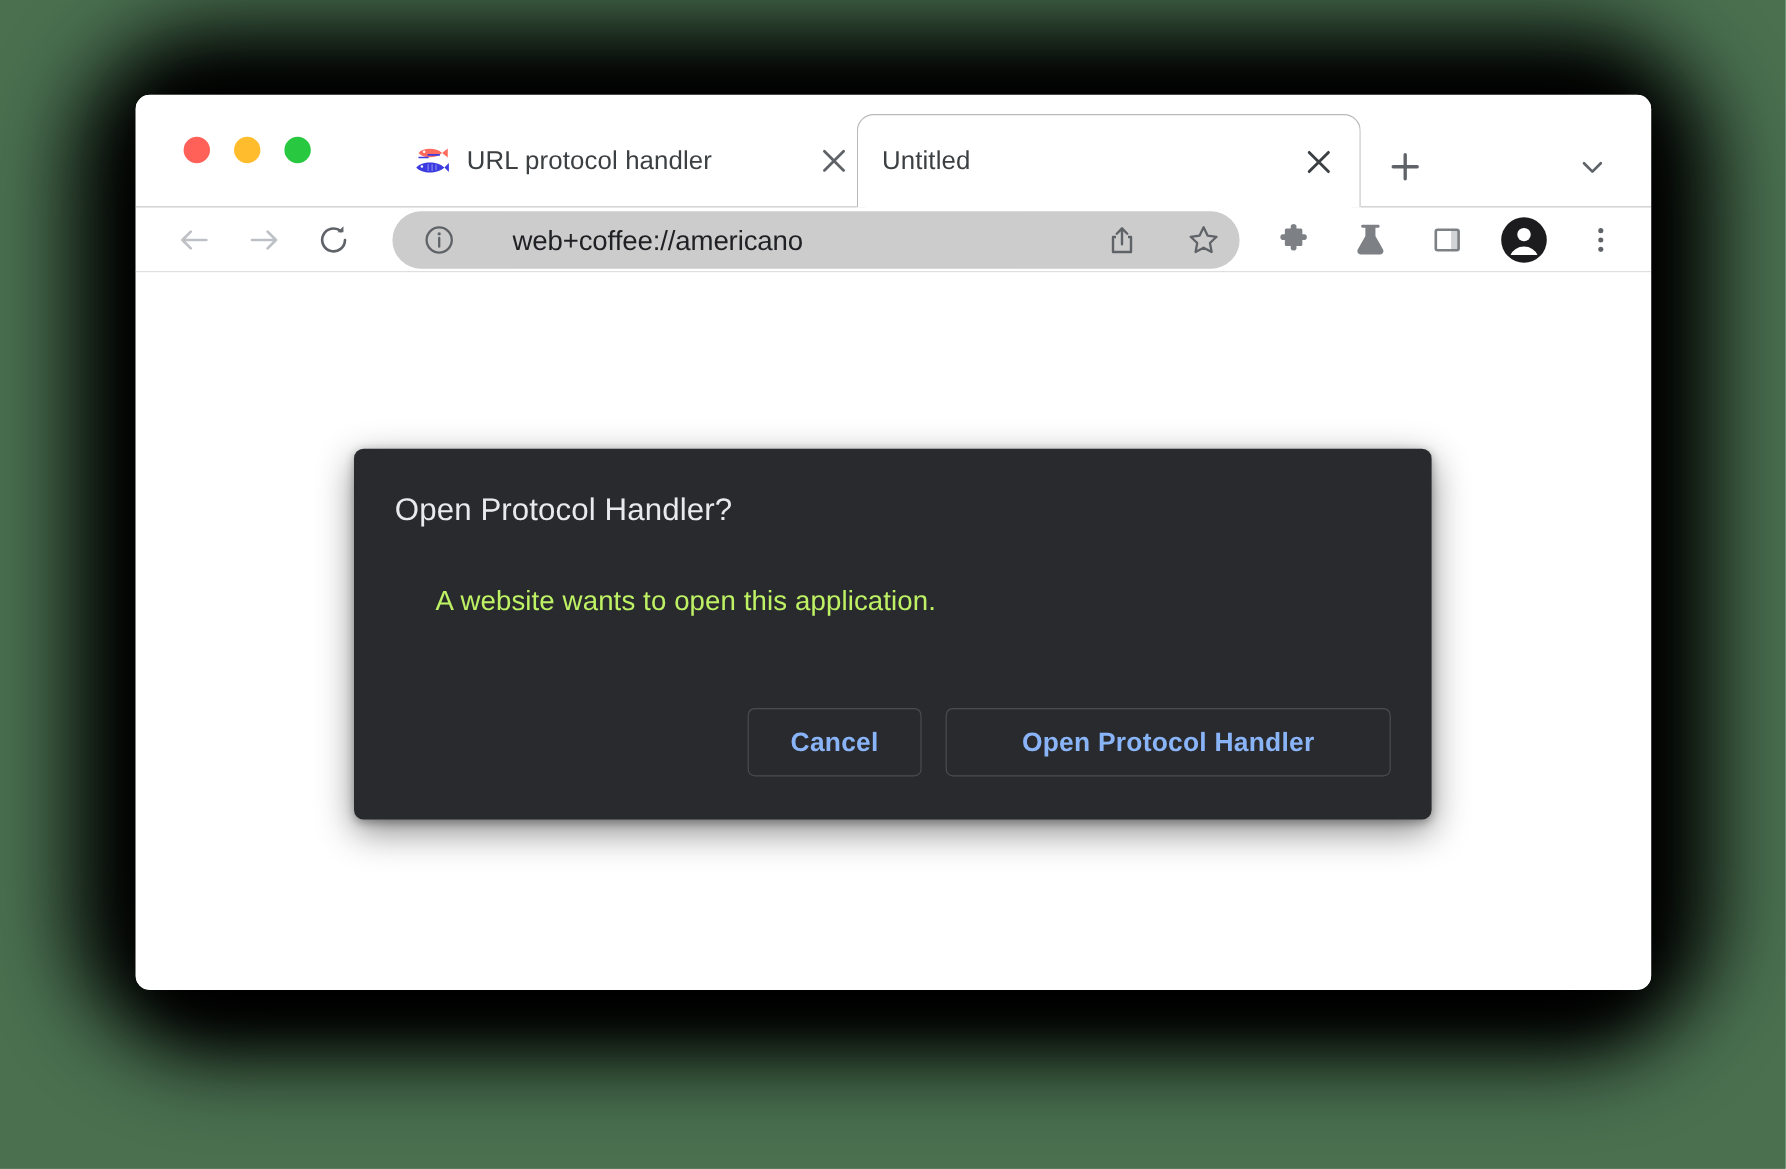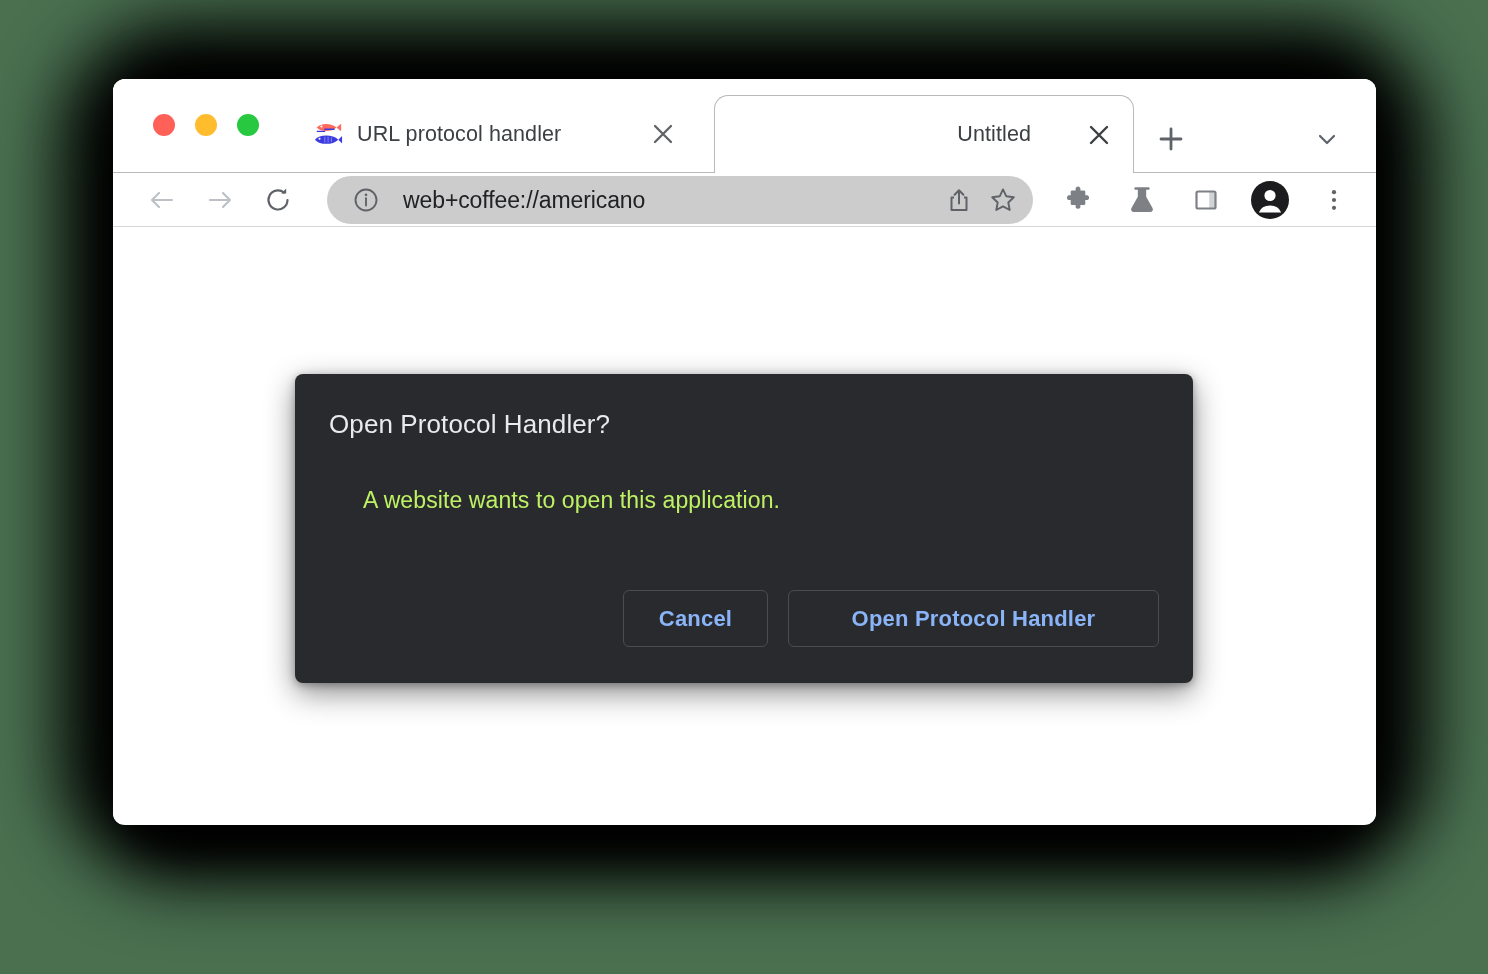--- a/index.html
+++ b/index.html
@@ -77,21 +77,21 @@
 
   .tab {
     position: absolute;
     top: 16px;
     height: 78px;
     display: flex;
     align-items: center;
     box-sizing: border-box;
   }
   .tab-inactive {
-    left: 180px;
+    left: 212px;
     width: 404px;
     padding-left: 20px;
   }
   .tab-active {
     left: 601px;
     width: 420px;
     background: #ffffff;
     border: 1px solid #b9b9b9;
     border-bottom: none;
     border-radius: 14px 14px 0 0;
@@ -109,21 +109,21 @@
     font-size: 21.5px;
     color: #3c4043;
     white-space: nowrap;
     overflow: hidden;
     text-overflow: ellipsis;
     letter-spacing: 0.1px;
   }
   .tab-inactive .tab-title { flex: 1; }
   .tab-active .tab-title {
     flex: 1;
-    text-align: right;
+    text-align: left;
     padding-right: 48px;
   }
   .tab-close {
     width: 40px;
     height: 40px;
     margin-right: 14px;
     display: flex;
     align-items: center;
     justify-content: center;
     border-radius: 50%;
@@ -185,20 +185,21 @@
     flex: 0 0 auto;
     width: 706px;
     height: 48px;
     background: #cccccc;
     border-radius: 24px;
     display: flex;
     align-items: center;
     margin-left: 14px;
     padding: 0 8px 0 24px;
     box-sizing: border-box;
+    gap: 24px;
   }
   .omnibox-info {
     width: 30px;
     height: 30px;
     flex: 0 0 30px;
     margin-right: 22px;
     display: flex;
     align-items: center;
     justify-content: center;
   }

